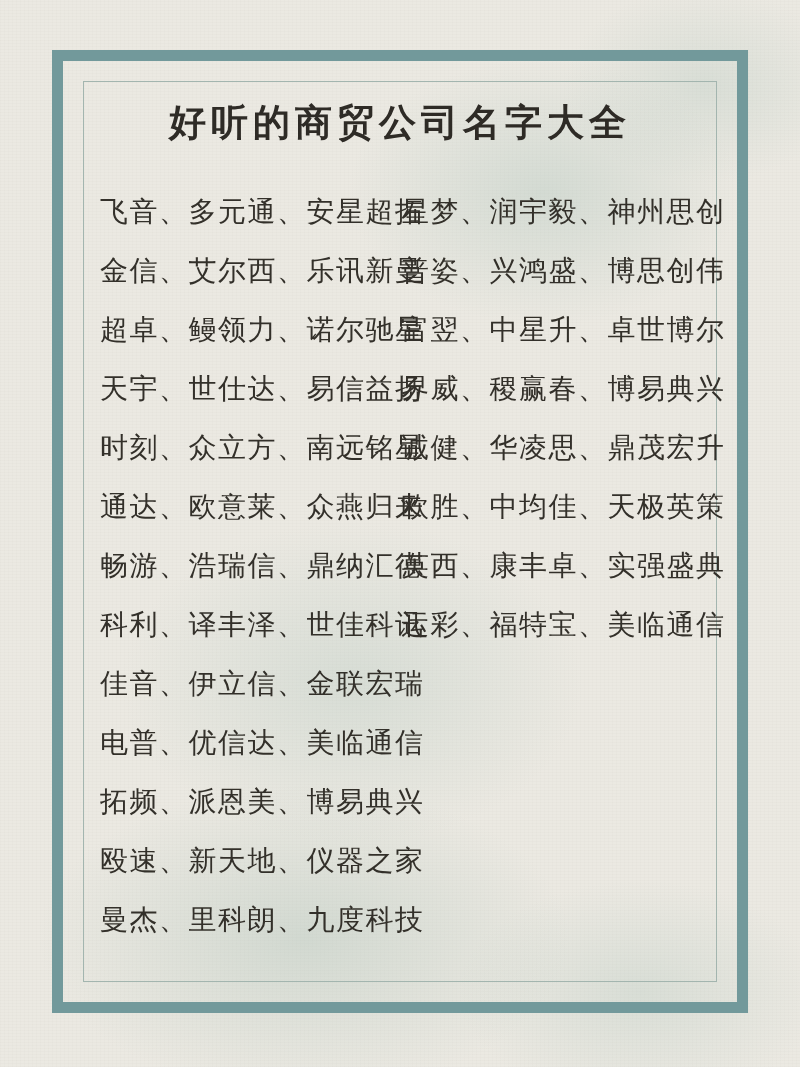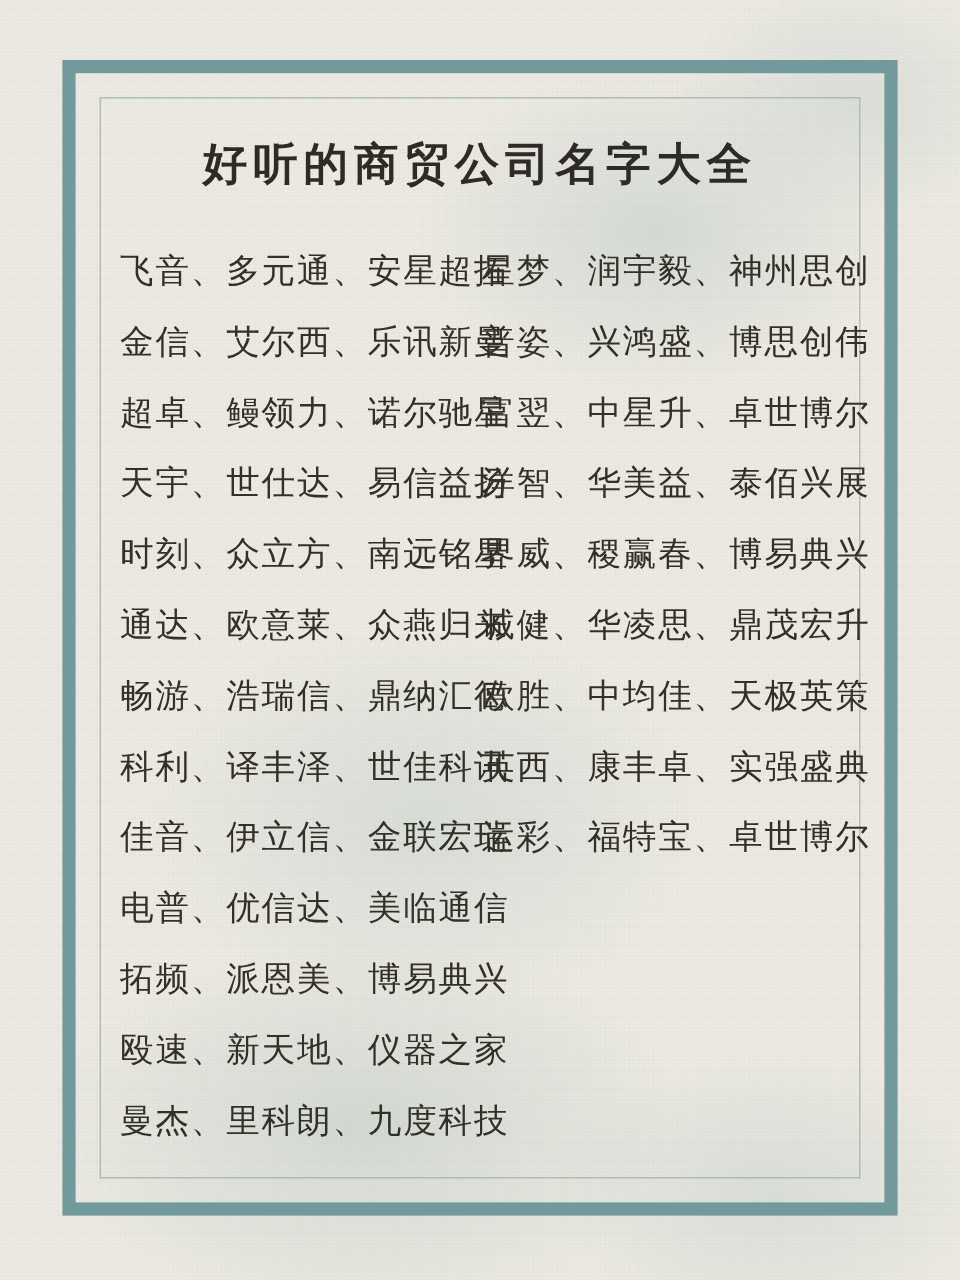--- a/index.html
+++ b/index.html
@@ -50,21 +50,21 @@
 
   .content {
     position: absolute;
     left: 73px;
     top: 72px;
     width: 654px;
     height: 921px;
   }
 
   .page-title {
-    margin-top: 40px;
+    margin-top: 26px;
     text-align: center;
     font-size: 37px;
     font-weight: bold;
     letter-spacing: 5px;
     color: #2e2b26;
   }
 
   .name-columns {
     display: flex;
     margin-top: 34px;
@@ -115,22 +115,21 @@
         <div class="name-row">电普、优信达、美临通信</div>
         <div class="name-row">拓频、派恩美、博易典兴</div>
         <div class="name-row">殴速、新天地、仪器之家</div>
         <div class="name-row">曼杰、里科朗、九度科技</div>
       </div>
 
       <div class="name-column right">
         <div class="name-row">星梦、润宇毅、神州思创</div>
         <div class="name-row">普姿、兴鸿盛、博思创伟</div>
         <div class="name-row">富翌、中星升、卓世博尔</div>
-        <div class="name-row">洋智、华美益、泰佰兴展</div>
         <div class="name-row">界威、稷赢春、博易典兴</div>
         <div class="name-row">诚健、华凌思、鼎茂宏升</div>
         <div class="name-row">欧胜、中均佳、天极英策</div>
         <div class="name-row">英西、康丰卓、实强盛典</div>
-        <div class="name-row">运彩、福特宝、卓世博尔</div>
+        <div class="name-row">运彩、福特宝、美临通信</div>
       </div>
     </div>
   </div>
 </div>
 
 </body></html>

